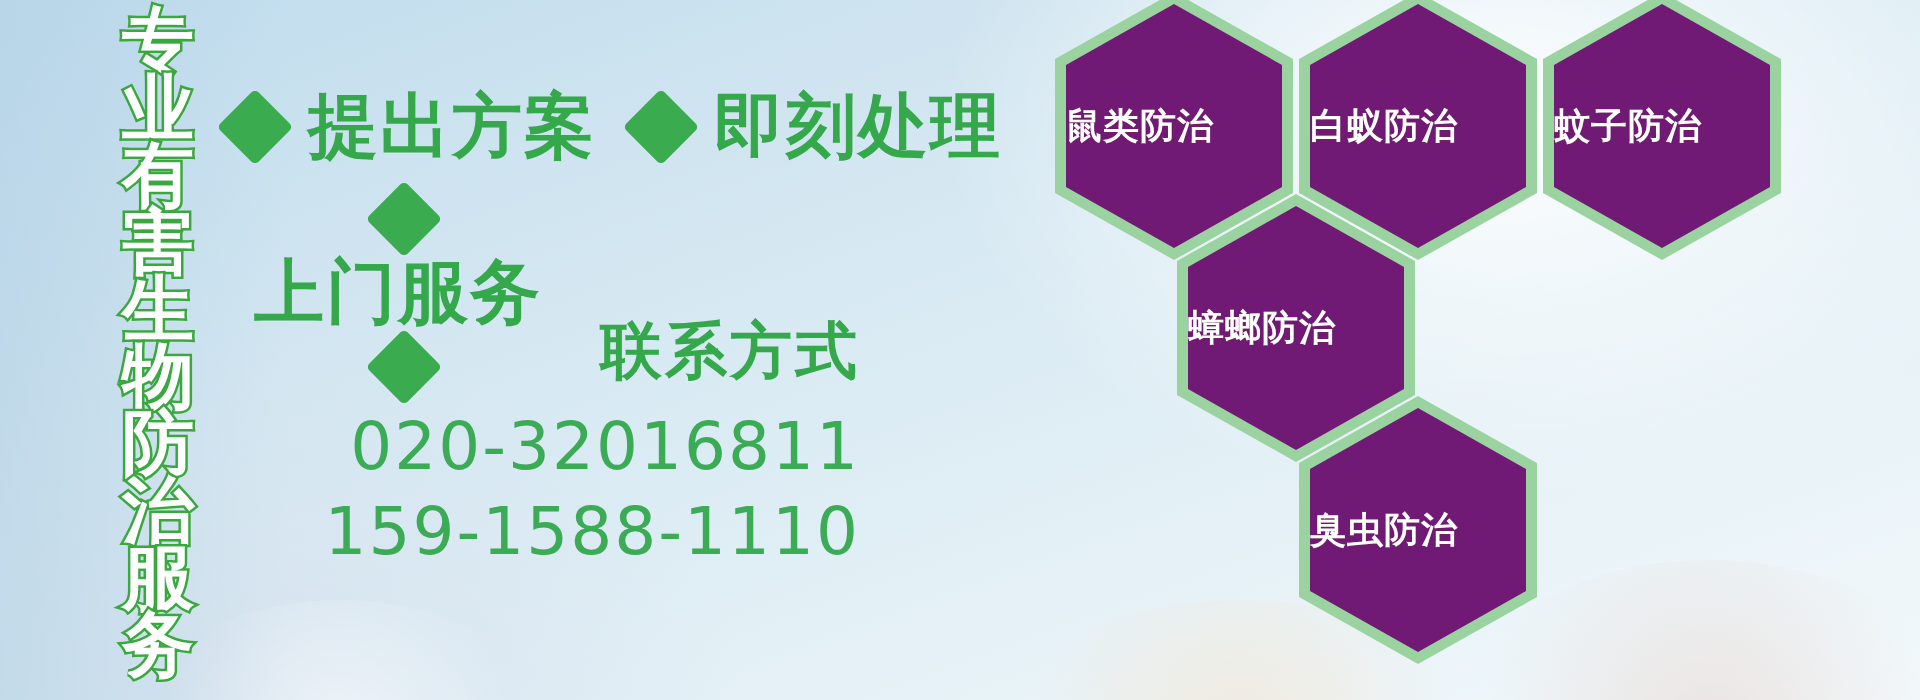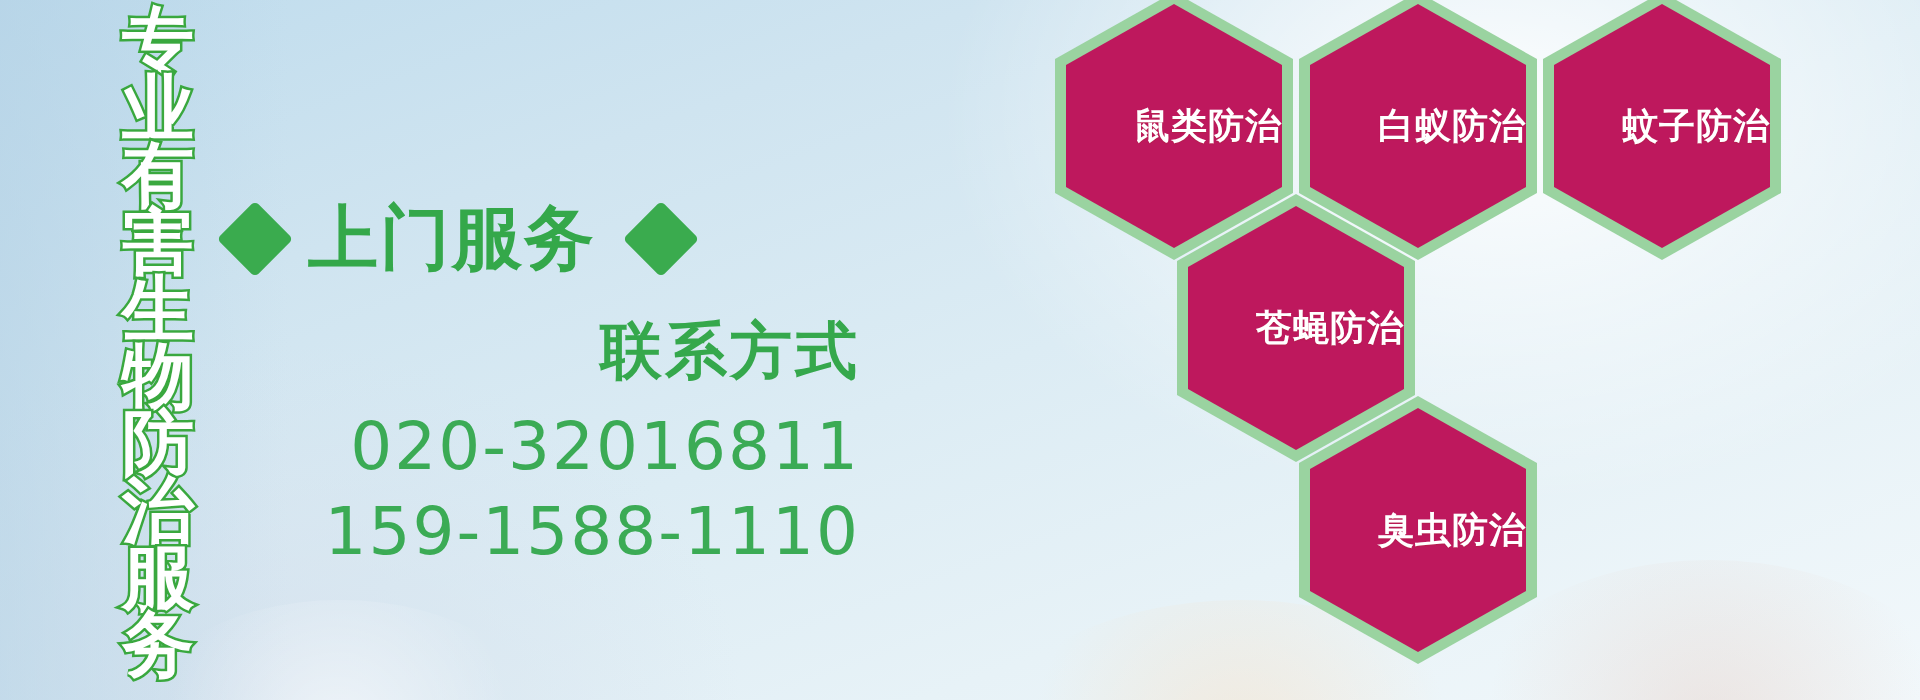--- a/index.html
+++ b/index.html
@@ -62,21 +62,21 @@
   .bullet-row {
     position: absolute;
     display: flex;
     align-items: center;
     color: #34a84a;
     font-weight: 700;
     font-size: 70px;
     white-space: nowrap;
   }
   #bullet-row-1 { left: 228px; top: 80px; }
-  #bullet-row-2 { left: 228px; top: 192px; }
+  #bullet-row-2 { left: 228px; top: 192px; flex-direction: column; }
 
   .diamond {
     width: 54px;
     height: 54px;
     background: #3aab4e;
     transform: rotate(45deg);
     border-radius: 5px;
     flex: 0 0 auto;
   }
   .bullet-text {
@@ -132,24 +132,24 @@
     clip-path: polygon(50% 0%, 100% 25%, 100% 75%, 50% 100%, 0% 75%, 0% 25%);
     background: #9ad3a0;
   }
   .hex-inner {
     position: absolute;
     left: 11px;
     top: 12px;
     width: 216px;
     height: 244px;
     clip-path: polygon(50% 0%, 100% 25%, 100% 75%, 50% 100%, 0% 75%, 0% 25%);
-    background: #be185d;
-    display: flex;
-    align-items: center;
-    justify-content: flex-end;
+    background: #701a75;
+    display: flex;
+    align-items: center;
+    justify-content: flex-start;
   }
   .hex-label {
     color: #ffffff;
     font-size: 36px;
     font-weight: 700;
     letter-spacing: 1px;
     white-space: nowrap;
     text-shadow: 0 1px 1px rgba(140,60,0,0.18);
   }
 
@@ -179,20 +179,26 @@
       <span class="vchar">有</span>
       <span class="vchar">害</span>
       <span class="vchar">生</span>
       <span class="vchar">物</span>
       <span class="vchar">防</span>
       <span class="vchar">治</span>
       <span class="vchar">服</span>
       <span class="vchar">务</span>
     </div>
 
+  <div class="bullet-row" id="bullet-row-1">
+    <span class="diamond"></span>
+    <span class="bullet-text">提出方案</span>
+    <span class="diamond"></span>
+    <span class="bullet-text last">即刻处理</span>
+  </div>
 
   <div class="bullet-row" id="bullet-row-2">
     <span class="diamond"></span>
     <span class="bullet-text">上门服务</span>
     <span class="diamond"></span>
   </div>
 
   <div id="contact-block">
     <div id="contact-label">联系方式</div>
     <div class="phone" id="phone-1">020-32016811</div>
@@ -210,21 +216,21 @@
           <span class="hex-label">白蚁防治</span>
         </div>
       </div>
       <div class="hex-cell r1c3">
         <div class="hex-inner">
           <span class="hex-label">蚊子防治</span>
         </div>
       </div>
       <div class="hex-cell r2c1">
         <div class="hex-inner">
-          <span class="hex-label">苍蝇防治</span>
+          <span class="hex-label">蟑螂防治</span>
         </div>
       </div>
       <div class="hex-cell r3c2">
         <div class="hex-inner">
           <span class="hex-label">臭虫防治</span>
         </div>
       </div>
     </div>
 
 </div>

